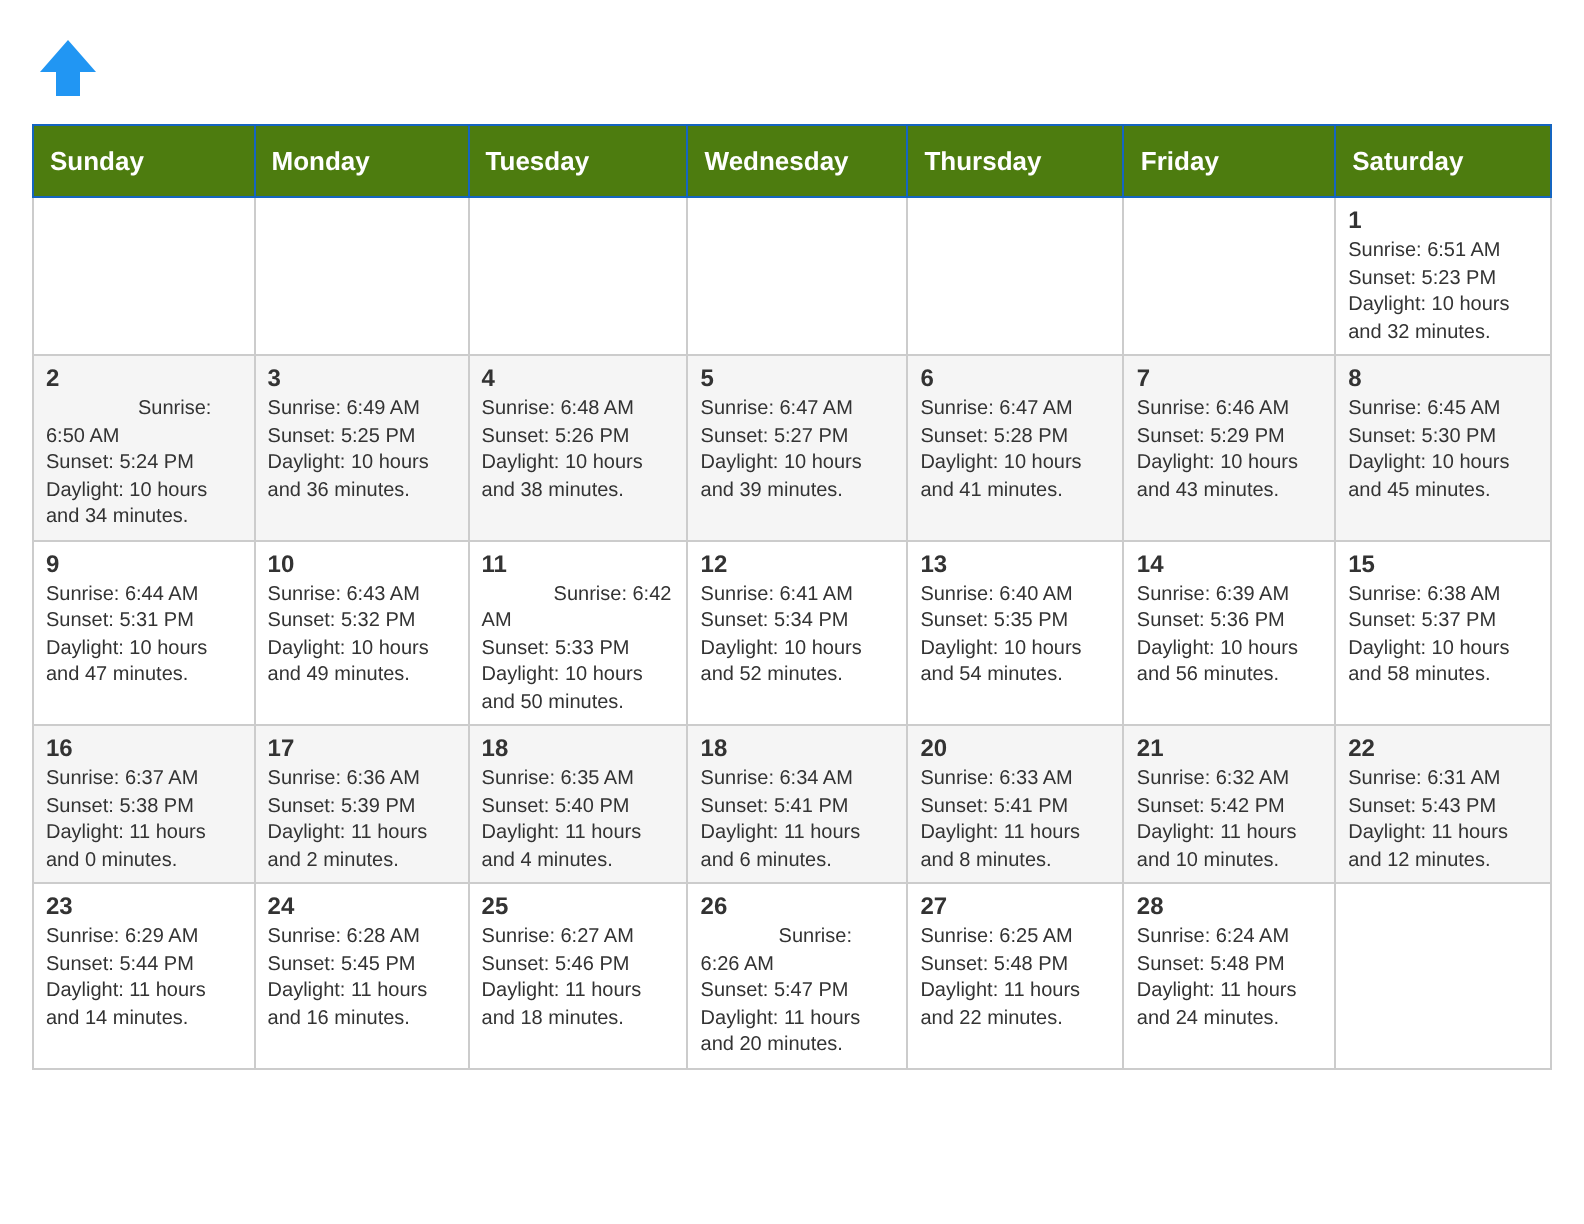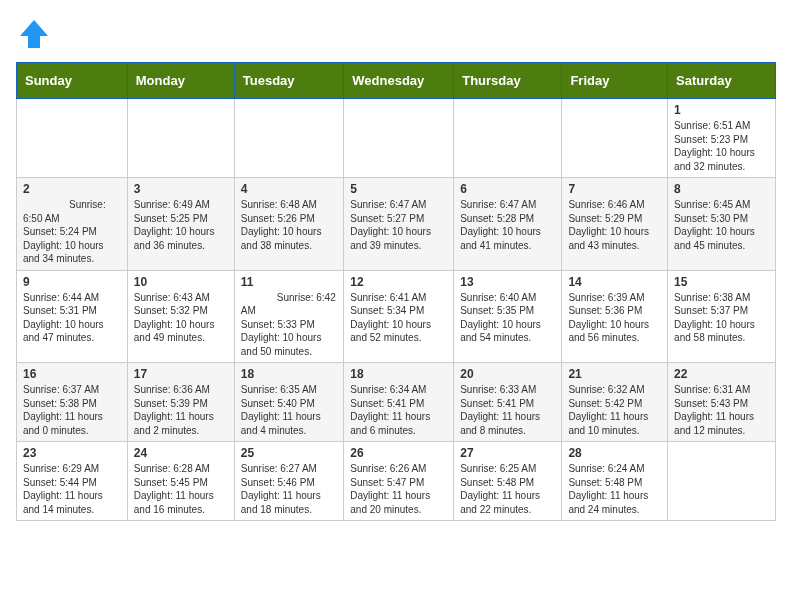--- a/index.html
+++ b/index.html
@@ -197,21 +197,21 @@
       <tr>
         <td><span class="day-num">23</span><span class="day-info" style="white-space: pre-line;">Sunrise: 6:29 AM
 Sunset: 5:44 PM
 Daylight: 11 hours and 14 minutes.</span></td>
         <td><span class="day-num">24</span><span class="day-info" style="white-space: pre-line;">Sunrise: 6:28 AM
 Sunset: 5:45 PM
 Daylight: 11 hours and 16 minutes.</span></td>
         <td><span class="day-num">25</span><span class="day-info" style="white-space: pre-line;">Sunrise: 6:27 AM
 Sunset: 5:46 PM
 Daylight: 11 hours and 18 minutes.</span></td>
-        <td><span class="day-num">26</span><span class="day-info" style="white-space: pre-line;">Sunrise: 6:26 AM
+        <td><span class="day-num">26</span><span class="day-info" style="white-space: pre-line; margin-left: 39px;">Sunrise: 6:26 AM
 Sunset: 5:47 PM
 Daylight: 11 hours and 20 minutes.</span></td>
         <td><span class="day-num">27</span><span class="day-info" style="white-space: pre-line;">Sunrise: 6:25 AM
 Sunset: 5:48 PM
 Daylight: 11 hours and 22 minutes.</span></td>
         <td><span class="day-num">28</span><span class="day-info" style="white-space: pre-line;">Sunrise: 6:24 AM
 Sunset: 5:48 PM
 Daylight: 11 hours and 24 minutes.</span></td>
         <td class="empty"></td>
       </tr>

